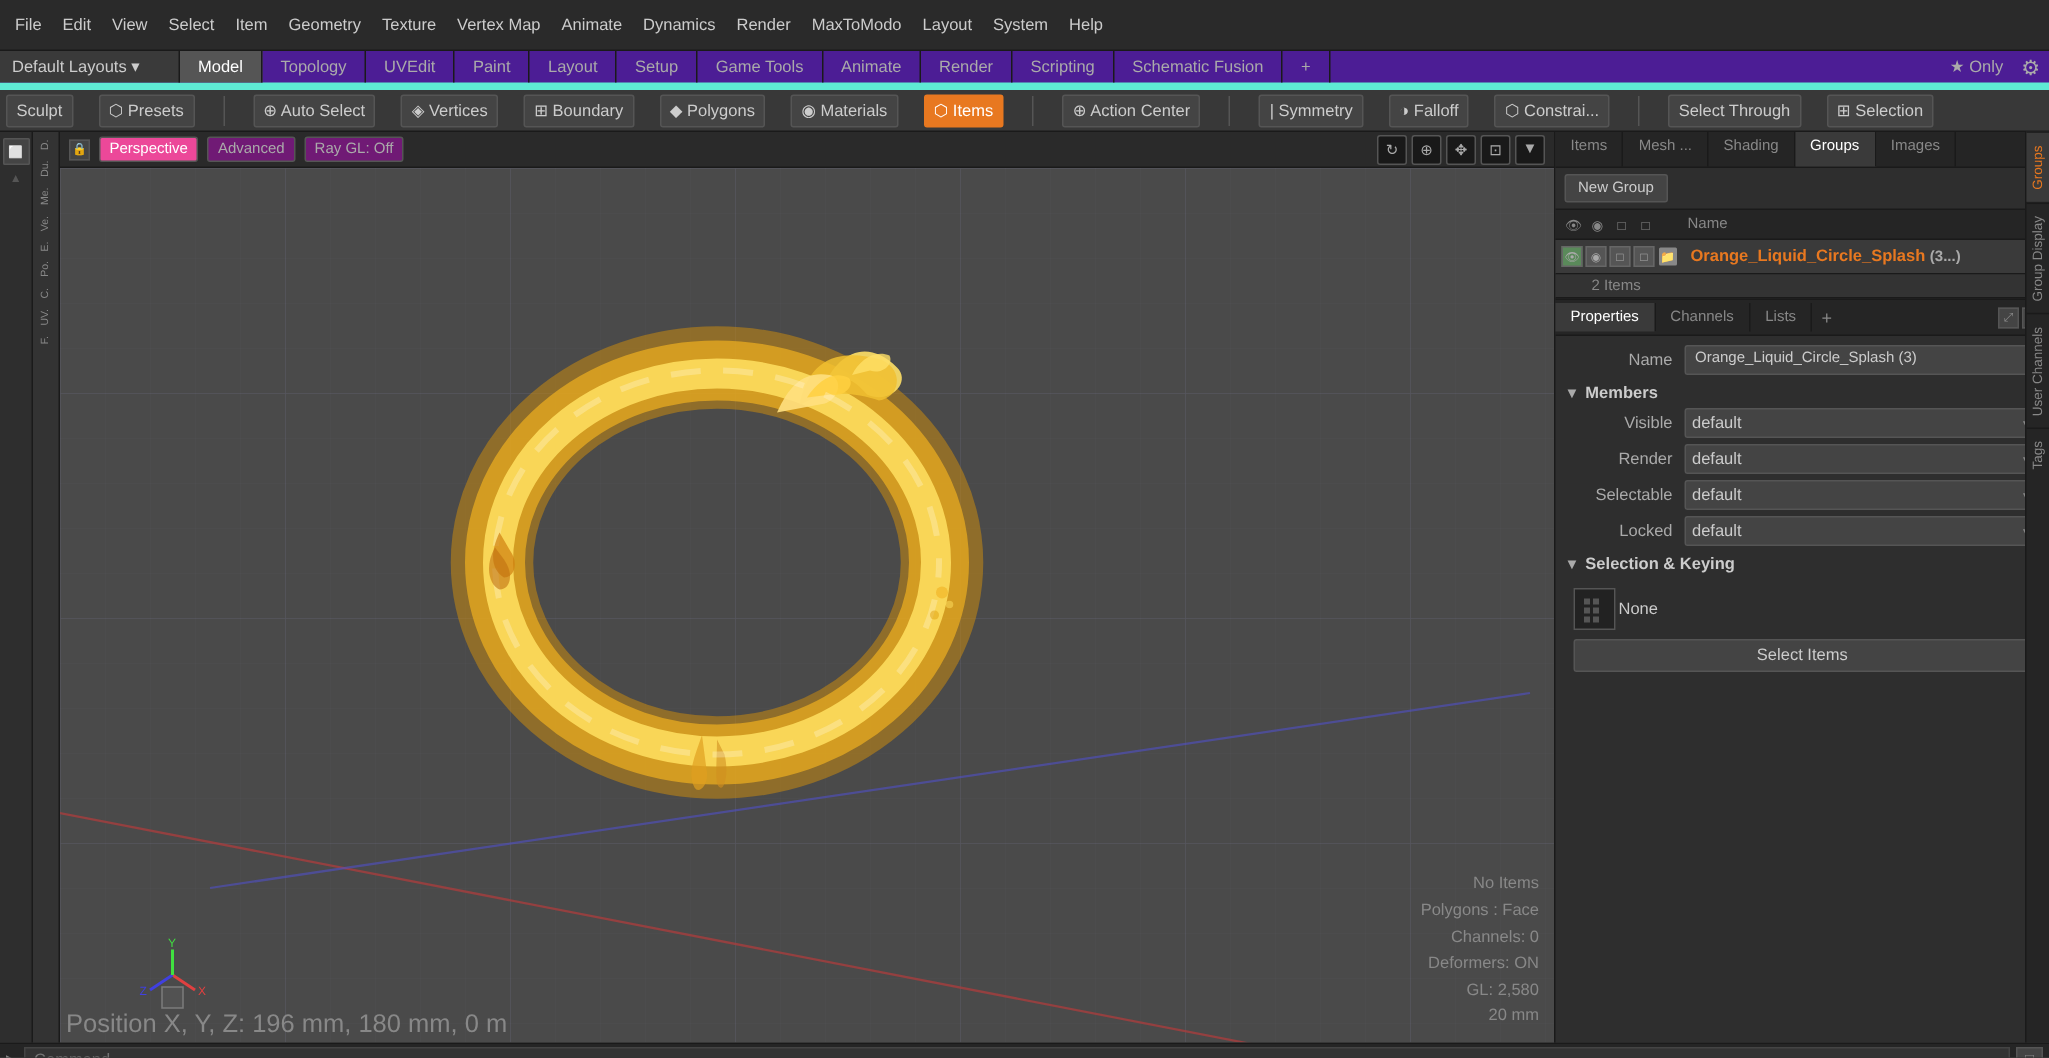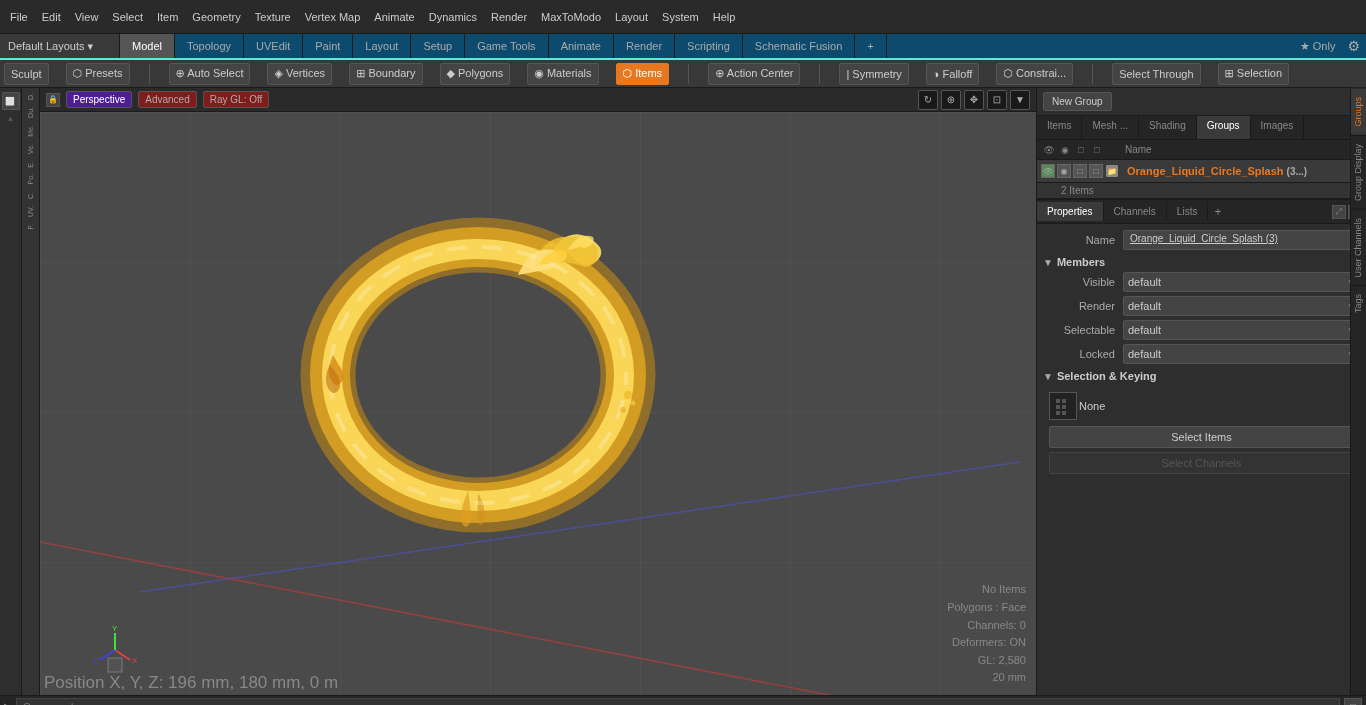--- a/index.html
+++ b/index.html
@@ -3,21 +3,21 @@
   <meta charset="utf-8">
   <style>
     * { margin: 0; padding: 0; box-sizing: border-box; }
     body { width: 1366px; height: 705px; overflow: hidden; background: #3a3a3a; font-family: Arial, sans-serif; font-size: 11px; color: #ccc; }
 
     
     #menu-bar { display: flex; align-items: center; background: #2a2a2a; height: 34px; padding: 0 4px; gap: 2px; border-bottom: 1px solid #1a1a1a; }
     .menu-item { padding: 2px 6px; cursor: pointer; font-size: 11px; color: #ccc; }
 
     
-    #layout-bar { display: flex; align-items: center; background: #0c4a6e; height: 26px; border-bottom: 2px solid #5eead4; justify-content: space-between; }
+    #layout-bar { display: flex; align-items: center; background: #4c1d95; height: 26px; border-bottom: 5px solid #5eead4; justify-content: space-between; }
     #layout-dropdown { display: flex; align-items: center; padding: 0 8px; background: #3a3a3a; height: 100%; border-right: 1px solid #1a1a1a; cursor: pointer; font-size: 11px; color: #ccc; min-width: 120px; }
     .layout-tab { padding: 4px 12px; font-size: 11px; color: #aaa; cursor: pointer; height: 100%; display: flex; align-items: center; border-right: 1px solid #1a1a1a; }
     .layout-tab.active { background: #555; color: #fff; }
     #layout-spacer { flex: 1; }
     #layout-right { display: flex; align-items: center; padding: 0 6px; gap: 6px; }
     .star-only { font-size: 11px; color: #aaa; padding: 2px 6px; }
     .gear-btn { font-size: 14px; color: #aaa; cursor: pointer; }
 
     
     #toolbar2 { display: flex; align-items: center; background: #383838; height: 28px; border-bottom: 1px solid #1a1a1a; padding: 0 4px; gap: 17px; }
@@ -32,22 +32,22 @@
     #left-sidebar { width: 22px; background: #2e2e2e; border-right: 1px solid #1a1a1a; display: flex; flex-direction: column; align-items: center; padding-top: 4px; gap: 2px; }
     .left-btn { width: 18px; height: 18px; background: #444; border: 1px solid #555; display: flex; align-items: center; justify-content: center; cursor: pointer; font-size: 8px; color: #aaa; border-radius: 1px; }
 
     
     #left-tools { width: 18px; background: #333; border-right: 1px solid #1a1a1a; display: flex; flex-direction: column; align-items: center; padding: 2px; gap: 1px; overflow: hidden; }
     .lt-item { font-size: 7px; color: #888; writing-mode: vertical-rl; text-orientation: mixed; transform: rotate(180deg); padding: 3px 2px; cursor: pointer; white-space: nowrap; }
 
     
     #viewport { flex: 1; position: relative; background: #4a4a4a; overflow: hidden; }
     #viewport-header { display: flex; align-items: center; background: #2a2a2a; height: 24px; padding: 0 6px; gap: 6px; border-bottom: 1px solid #1a1a1a; }
-    .vp-btn { padding: 2px 6px; background: #7f1d1d; border: 1px solid #555; border-radius: 2px; font-size: 10px; color: #aaa; cursor: pointer; }
-    .vp-btn.active { background: #4c1d95; color: #fff; }
+    .vp-btn { padding: 2px 6px; background: #701a75; border: 1px solid #555; border-radius: 2px; font-size: 10px; color: #aaa; cursor: pointer; }
+    .vp-btn.active { background: #ec4899; color: #fff; }
     #vp-lock { width: 14px; height: 14px; background: #444; border: 1px solid #555; display: flex; align-items: center; justify-content: center; font-size: 8px; color: #888; cursor: pointer; }
     #vp-controls { position: absolute; top: 30px; right: 8px; display: flex; gap: 4px; }
     .vp-ctrl { width: 20px; height: 20px; background: rgba(0,0,0,0.4); border: 1px solid #555; border-radius: 2px; display: flex; align-items: center; justify-content: center; font-size: 10px; color: #aaa; cursor: pointer; }
 
     
     #vp-canvas { width: 100%; height: calc(100% - 24px); position: relative; overflow: hidden; }
 
     
     #vp-status { position: absolute; bottom: 8px; right: 10px; text-align: right; font-size: 11px; color: #888; line-height: 1.6; }
     #vp-coords { position: absolute; bottom: 2px; left: 4px; font-size: 17px; color: #888; }
@@ -80,21 +80,21 @@
     .props-tab { padding: 4px 10px; font-size: 10px; color: #888; cursor: pointer; border-right: 1px solid #1a1a1a; }
     .props-tab.active { background: #3a3a3a; color: #fff; }
     .props-tab-add { padding: 4px 6px; font-size: 12px; color: #888; cursor: pointer; }
     #props-expand { margin-left: auto; display: flex; gap: 2px; padding: 0 4px; }
     .pe-btn { width: 14px; height: 14px; background: #444; border: 1px solid #555; display: flex; align-items: center; justify-content: center; font-size: 8px; color: #888; cursor: pointer; }
 
     
     #props-form { padding: 6px; flex: 1; overflow-y: auto; }
     .prop-row { display: flex; align-items: center; margin-bottom: 4px; }
     .prop-label { width: 80px; text-align: right; padding-right: 8px; font-size: 11px; color: #aaa; }
-    .prop-input { flex: 1; background: #444; border: 1px solid #555; border-radius: 2px; padding: 2px 6px; font-size: 11px; color: #ccc; height: 20px; text-decoration: underline; }
+    .prop-input { flex: 1; background: #444; border: 1px solid #555; border-radius: 2px; padding: 2px 6px; font-size: 11px; color: #ccc; height: 20px; }
     .prop-select { flex: 1; background: #444; border: 1px solid #555; border-radius: 2px; padding: 2px 4px; font-size: 11px; color: #ccc; height: 20px; display: flex; align-items: center; justify-content: space-between; cursor: pointer; }
     .prop-select-arrow { font-size: 8px; color: #888; }
     .section-header { display: flex; align-items: center; gap: 4px; margin: 6px 0 4px 0; cursor: pointer; }
     .section-triangle { font-size: 10px; color: #aaa; }
     .section-label { font-size: 11px; color: #ccc; font-weight: bold; }
 
     
     #sel-keying { padding: 6px; }
     .sk-row { display: flex; align-items: center; gap: 2px; margin-bottom: 6px; }
     #keyframe-icon { width: 28px; height: 28px; background: #222; border: 1px solid #555; display: flex; align-items: center; justify-content: center; font-size: 14px; color: #666; }
@@ -318,33 +318,33 @@
           <rect x="18" y="33" width="14" height="14" fill="#555" stroke="#888" stroke-width="1" opacity="0.8"></rect>
         </svg>
       </div>
 
       <div id="vp-coords">Position X, Y, Z:  196 mm, 180 mm, 0 m</div>
     </div>
   </div>
 
   <div id="right-panel" style="position:relative;">
 
-    <div id="rp-header">
-      <div id="new-group-btn">New Group</div>
-      <div style="flex:1"></div>
-    </div>
-
     <div id="rp-tabs">
       <div class="rp-tab">Items</div>
       <div class="rp-tab">Mesh ...</div>
       <div class="rp-tab">Shading</div>
       <div class="rp-tab active">Groups</div>
       <div class="rp-tab">Images</div>
       <div style="flex:1"></div>
       <div style="padding:4px;font-size:12px;color:#aaa;cursor:pointer;">⤢</div>
+    </div>
+
+    <div id="rp-header">
+      <div id="new-group-btn">New Group</div>
+      <div style="flex:1"></div>
     </div>
 
     <div id="rp-col-header">
       <div class="rp-col-icon">👁</div>
       <div class="rp-col-icon">◉</div>
       <div class="rp-col-icon">□</div>
       <div class="rp-col-icon">□</div>
       <div id="rp-col-name">Name</div>
     </div>
 
@@ -433,21 +433,20 @@
                 <rect x="3" y="9" width="4" height="4" fill="#555"></rect>
                 <rect x="9" y="9" width="4" height="4" fill="#555"></rect>
                 <rect x="3" y="15" width="4" height="4" fill="#555"></rect>
                 <rect x="9" y="15" width="4" height="4" fill="#555"></rect>
               </svg>
             </div>
             <span id="none-label">None</span>
           </div>
           <div class="sk-btn">Select Items</div>
           <div style="height:4px;"></div>
-          <div class="sk-btn disabled">Select Channels</div>
         </div>
       </div>
     </div>
 
     <div id="right-vtabs">
       <div class="rvt-item active">Groups</div>
       <div class="rvt-item">Group Display</div>
       <div class="rvt-item">User Channels</div>
       <div class="rvt-item">Tags</div>
     </div>

